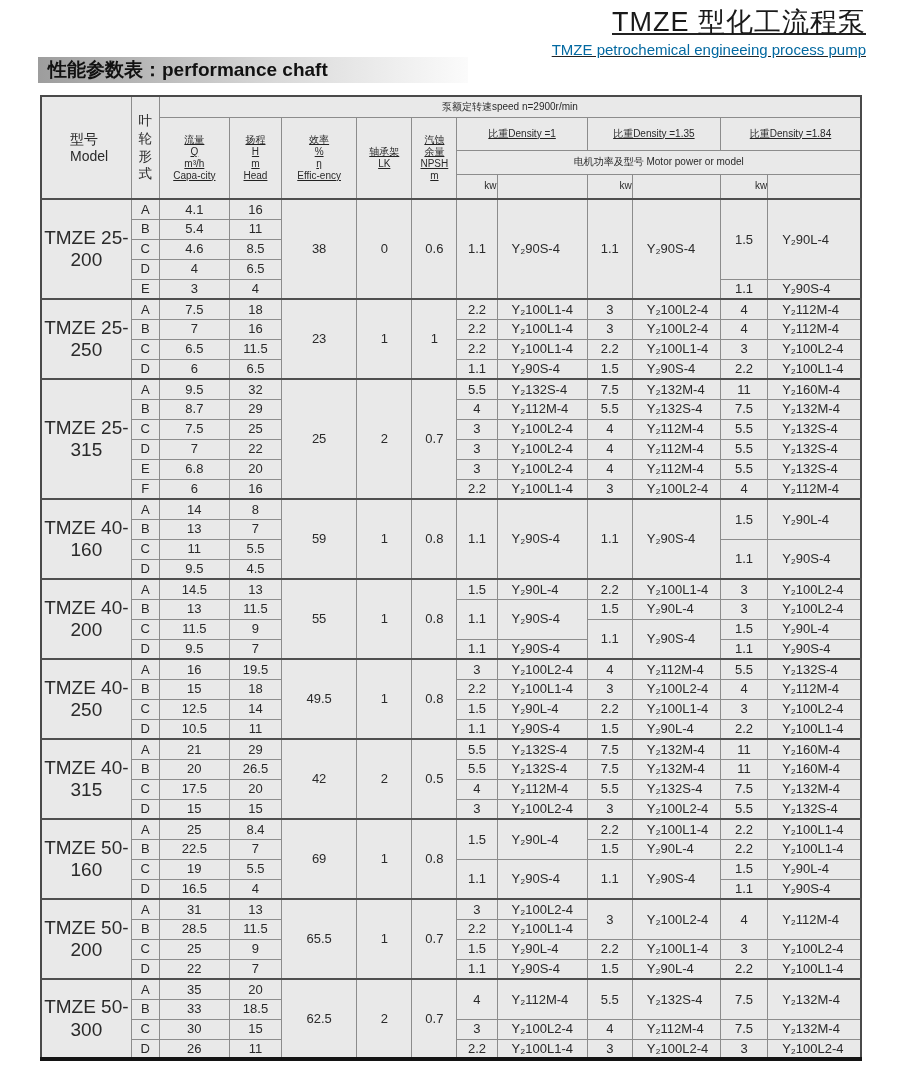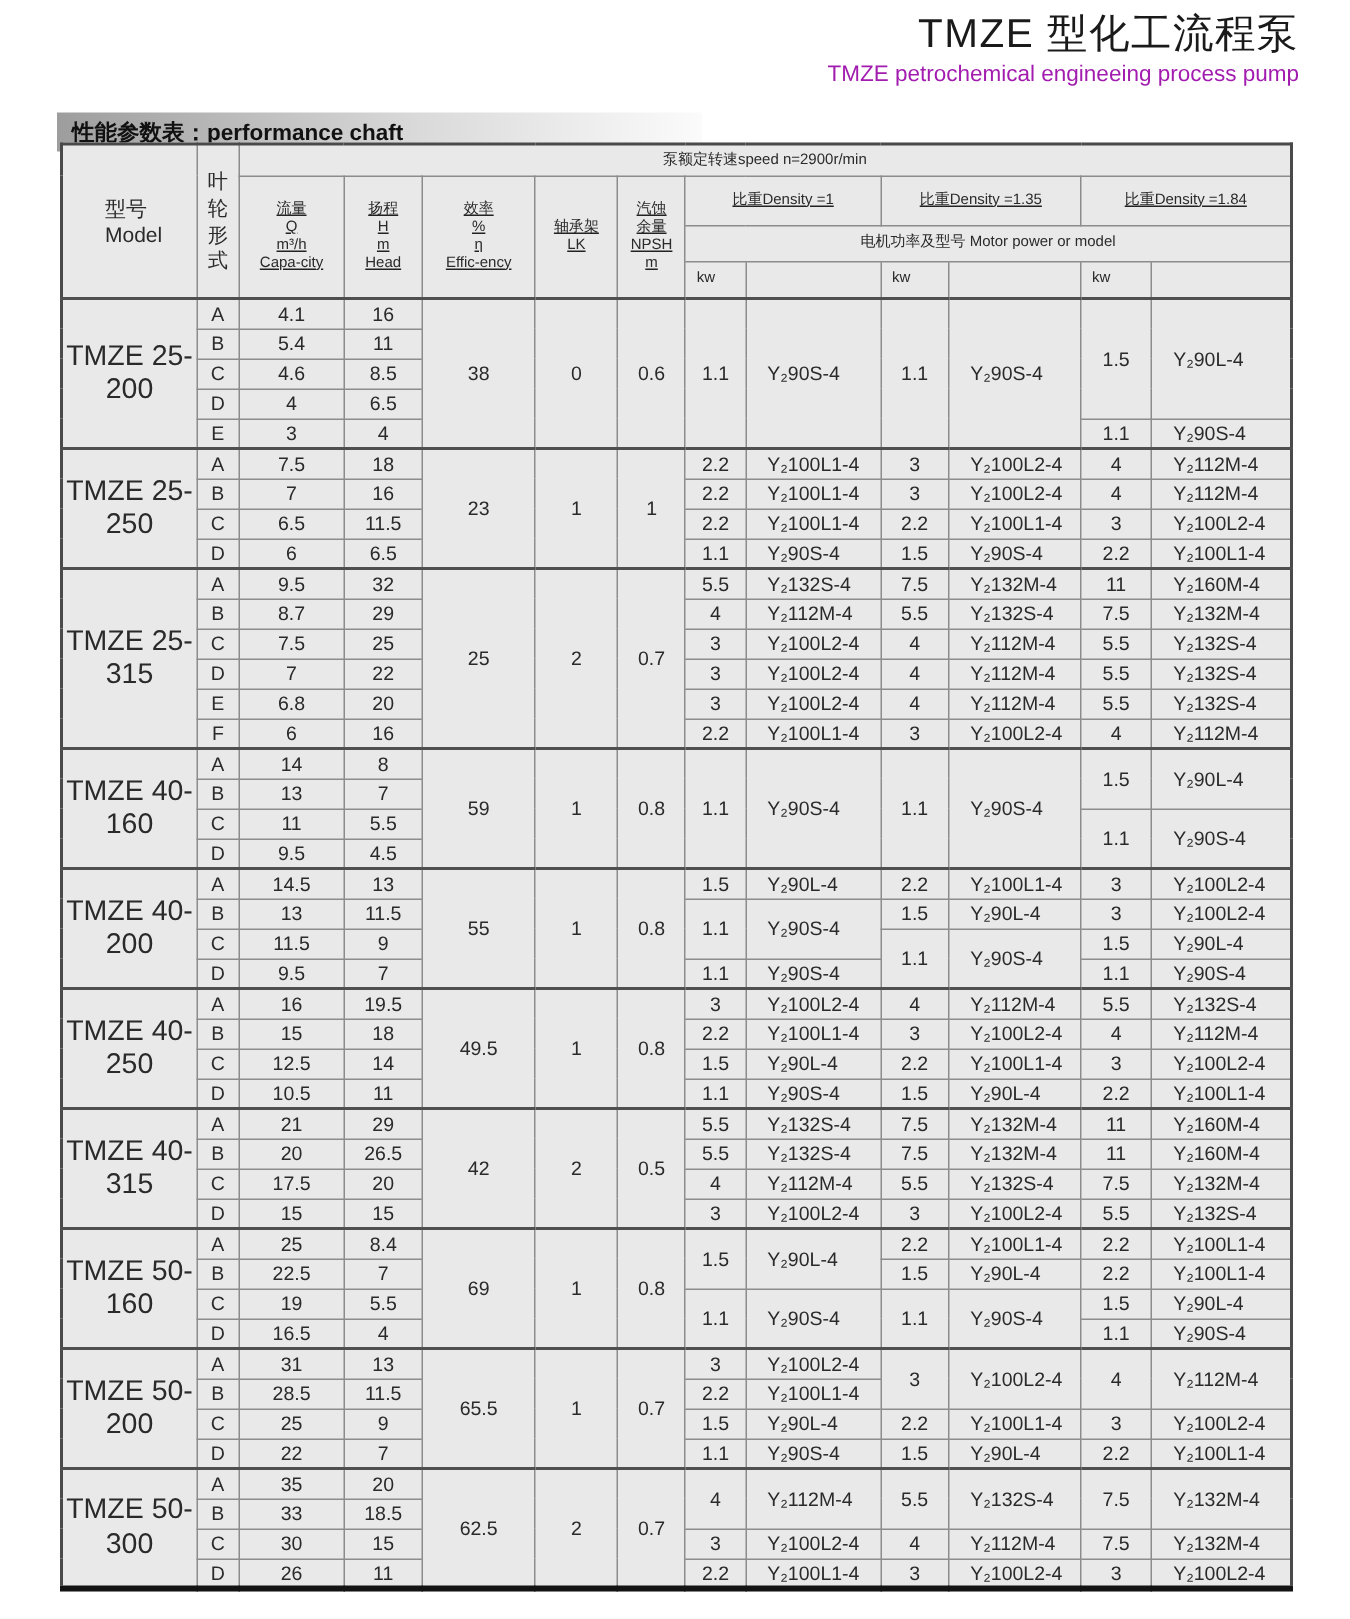--- a/index.html
+++ b/index.html
@@ -1,36 +1,36 @@
 <!DOCTYPE html>
 <html><head>
 <meta charset="utf-8">
 <style>
   html,body { margin:0; padding:0; background:#ffffff; }
   body { width:900px; height:1079px; font-family:"Liberation Sans", sans-serif; color:#222; position:relative; }
-  .titles { position:absolute; top:4px; right:34px; text-align:right; }
+  .titles { position:absolute; top:4px; right:34px; text-align:right;text-decoration:underline; }
   .title-zh { font-size:27px; color:#1a1a1a; letter-spacing:1px; }
-  .title-en { font-size:15px; color:#a21caf; margin-top:1px; }
-  .section-bar { position:absolute; left:38px; top:75px; width:430px; height:26px;
+  .title-en { font-size:15px; color:#0369a1; margin-top:1px; }
+  .section-bar { position:absolute; left:38px; top:57px; width:430px; height:26px;
     background:linear-gradient(to right,#9d9d9d 0%,#d9d9d9 55%,#fbfbfb 100%);
     display:flex; align-items:center; padding-left:10px; box-sizing:border-box;
-    font-size:15px; font-weight:bold; color:#111; }
+    font-size:19px; font-weight:bold; color:#111; }
   table.perf { position:absolute; left:40px; top:95px; width:822px; border-collapse:collapse;
     table-layout:fixed; background:#e9e9e9; border:2px solid #4a4a4a; border-bottom:4px solid #141414; }
   th,td { border:1px solid #8c8c8c; font-weight:normal; text-align:center; vertical-align:middle;
     font-size:13px; padding:0; overflow:hidden; white-space:pre-line; line-height:1.18; color:#2a2a2a; }
   thead th { font-size:10px; }
   thead tr.hr1 { height:21px; }
   thead tr.hr2 { height:33px;text-decoration:underline; }
   thead tr.hr3 { height:24px; }
   thead tr.hr4 { height:25px; }
   tbody tr { height:20px; }
   th.h-model { text-align:left; padding-left:28px; font-size:14px;margin-top:22px; }
   th.h-imp { font-size:13.5px; line-height:1.3; }
-  th.h-kw { text-align:left; padding-left:7px; }
+  th.h-kw { text-align:right; padding-left:7px; }
   td.model-name { font-size:19px; }
   td.mot { text-align:left; padding-left:14px; }
   tbody tr.block-start td { border-top:2px solid #4f4f4f; }
 </style>
 </head>
 <body>
 
 <div class="titles">
   <div class="title-zh">TMZE 型化工流程泵</div>
   <div class="title-en">TMZE petrochemical engineeing process pump</div>

